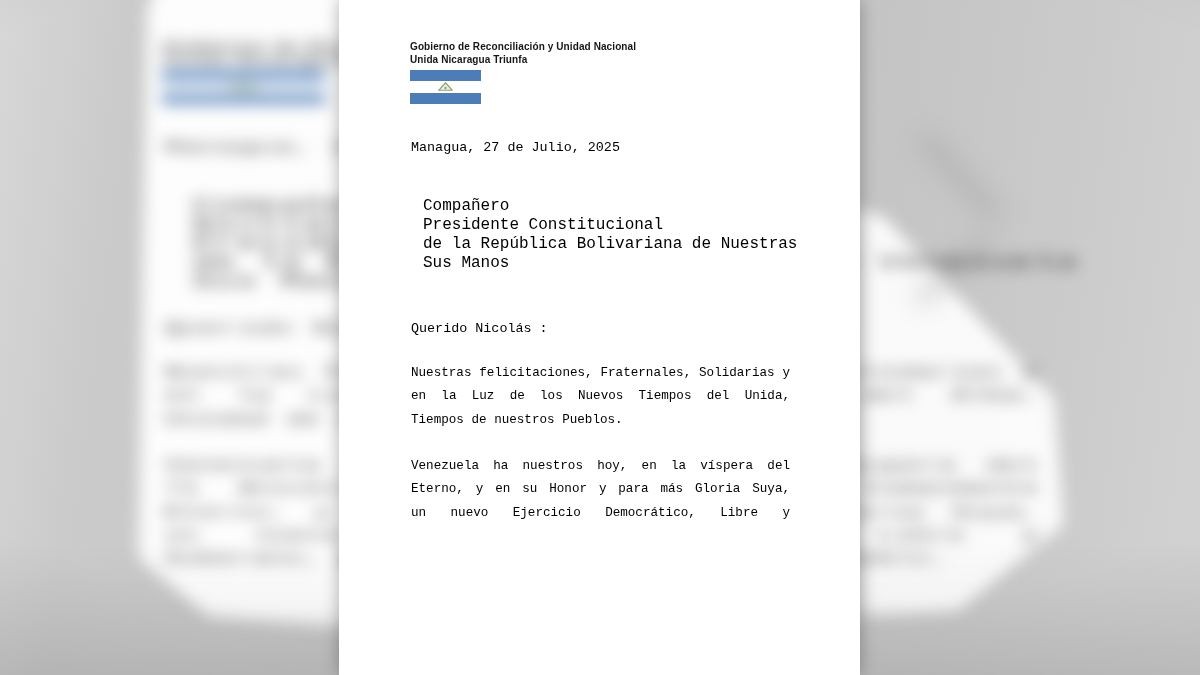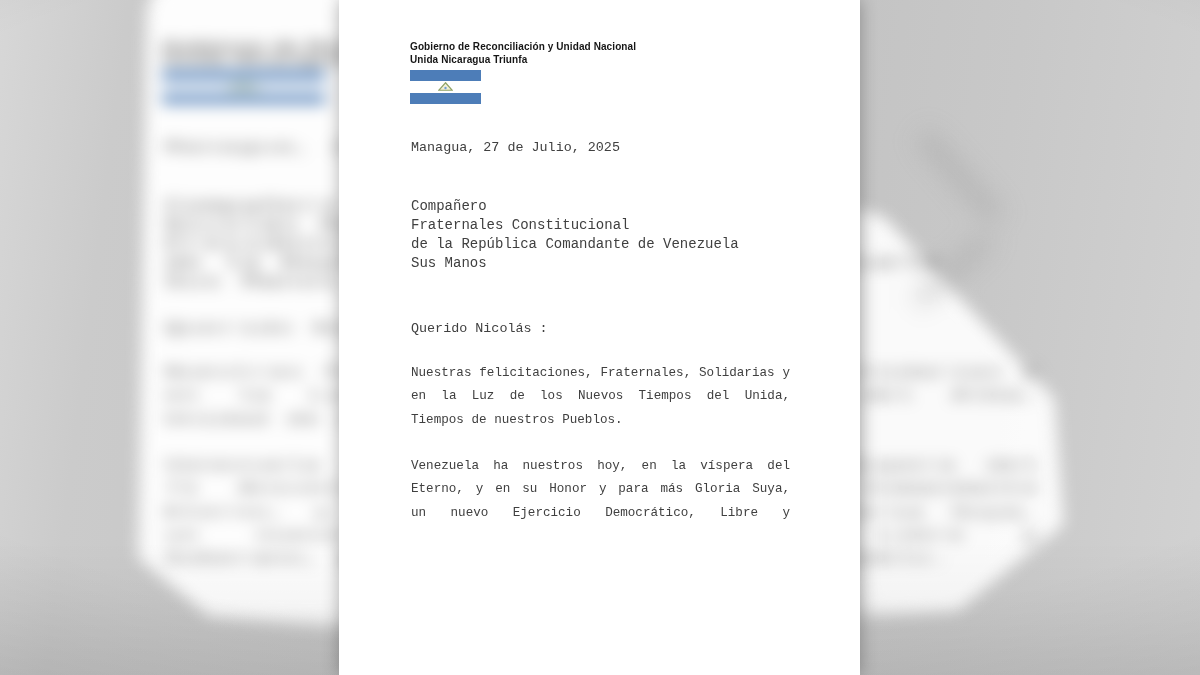--- a/index.html
+++ b/index.html
@@ -24,23 +24,23 @@
   .page{position:absolute;left:339px;top:0;width:521px;height:675px;background:#ffffff;
     box-shadow:0 0 16px rgba(0,0,0,.30);}
   
   .lc{position:absolute;inset:0;color:#1a1a1a;}
   .lh{position:absolute;left:71px;top:40px;font-weight:bold;font-size:10px;line-height:13px;color:#161616;letter-spacing:.1px;}
   .flag{position:absolute;left:71px;top:70px;width:71px;height:34px;}
   .flag .stripe{width:100%;height:11.3px;}
   .flag .blue{background:#4d7db8;}
   .flag .mid{background:#ffffff;display:flex;align-items:center;justify-content:center;}
   .flag svg{display:block;width:15px;height:9px;}
-  .mono{font-family:"Liberation Mono","DejaVu Sans Mono",monospace;color:#404040;}
+  .mono{font-family:"Liberation Mono","DejaVu Sans Mono",monospace;color:#000000;}
   .date{position:absolute;left:72px;top:139px;font-size:13.4px;line-height:18px;}
-  .addr{position:absolute;left:72px;top:197px;font-size:14px;line-height:18.9px;}
+  .addr{position:absolute;left:84px;top:197px;font-size:16px;line-height:18.9px;}
   .salut{position:absolute;left:72px;top:320px;font-size:13.4px;line-height:18px;text-align:center;}
   .para{position:absolute;left:72px;width:379px;font-size:12.6px;line-height:23.3px;}
   .p1{top:362px;}
   .p2{top:455px;}
   .jline{text-align:justify;text-align-last:justify;}
   .lline{text-align:left;}
   
   .vignette{position:absolute;inset:0;pointer-events:none;
     background:
       radial-gradient(120% 90% at 50% 42%, rgba(0,0,0,0) 58%, rgba(0,0,0,.10) 88%, rgba(0,0,0,.17) 100%),
@@ -112,22 +112,22 @@
           <svg viewBox="0 0 20 12">
             <polygon points="10,1 19,11 1,11" fill="#f3f0d6" stroke="#8fa265" stroke-width="1.6"></polygon>
             <circle cx="10" cy="8" r="1.6" fill="#6f9fd8"></circle>
           </svg>
         </div>
         <div class="stripe blue"></div>
       </div>
       <div class="mono date">Managua, 27 de Julio, 2025</div>
       <div class="mono addr">
         <div>Compañero</div>
-        <div>Fraternales Constitucional</div>
-        <div>de la República Comandante de Venezuela</div>
+        <div>Presidente Constitucional</div>
+        <div>de la República Bolivariana de Nuestras</div>
         <div>Sus Manos</div>
       </div>
       <div class="mono salut">Querido Nicolás :</div>
       <div class="mono para p1">
         <div class="jline">Nuestras felicitaciones, Fraternales, Solidarias y</div>
         <div class="jline">en la Luz de los Nuevos Tiempos del Unida,</div>
         <div class="lline">Tiempos de nuestros Pueblos.</div>
       </div>
       <div class="mono para p2">
         <div class="jline">Venezuela ha nuestros hoy, en la víspera del</div>

